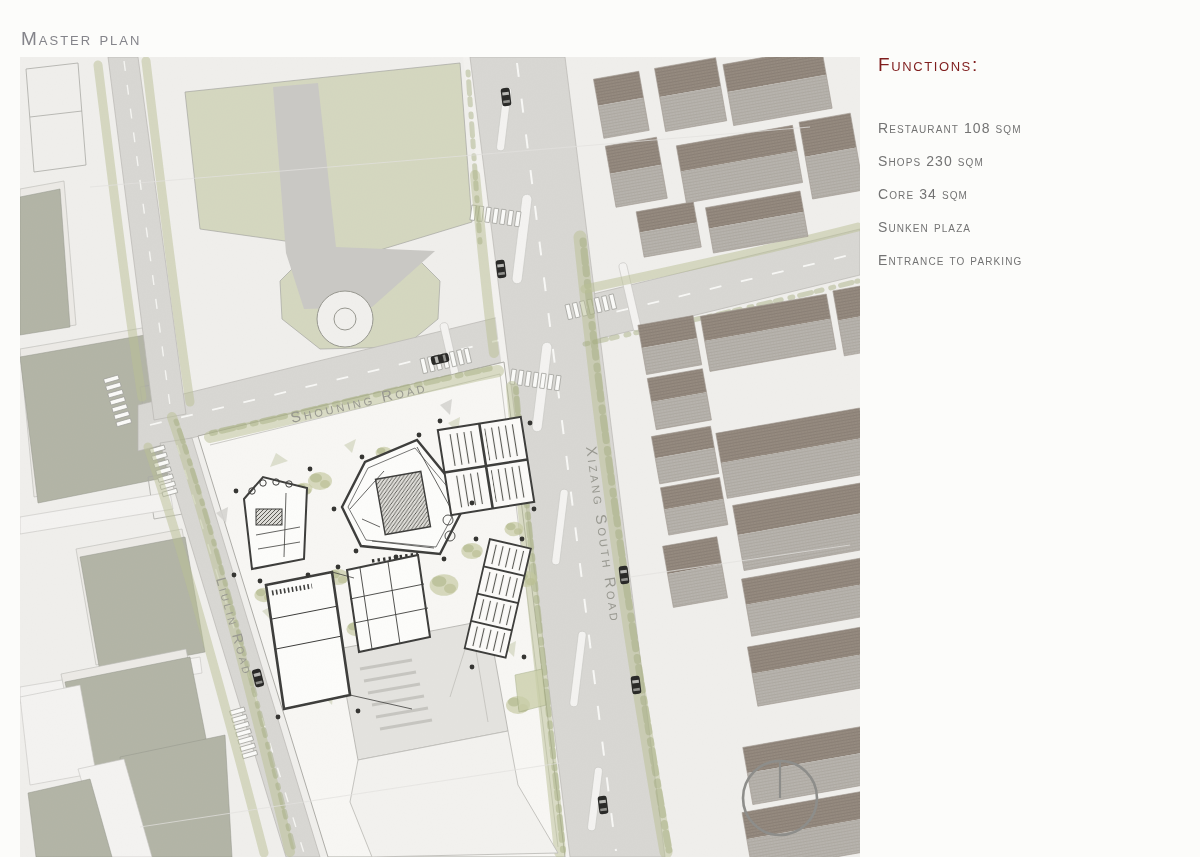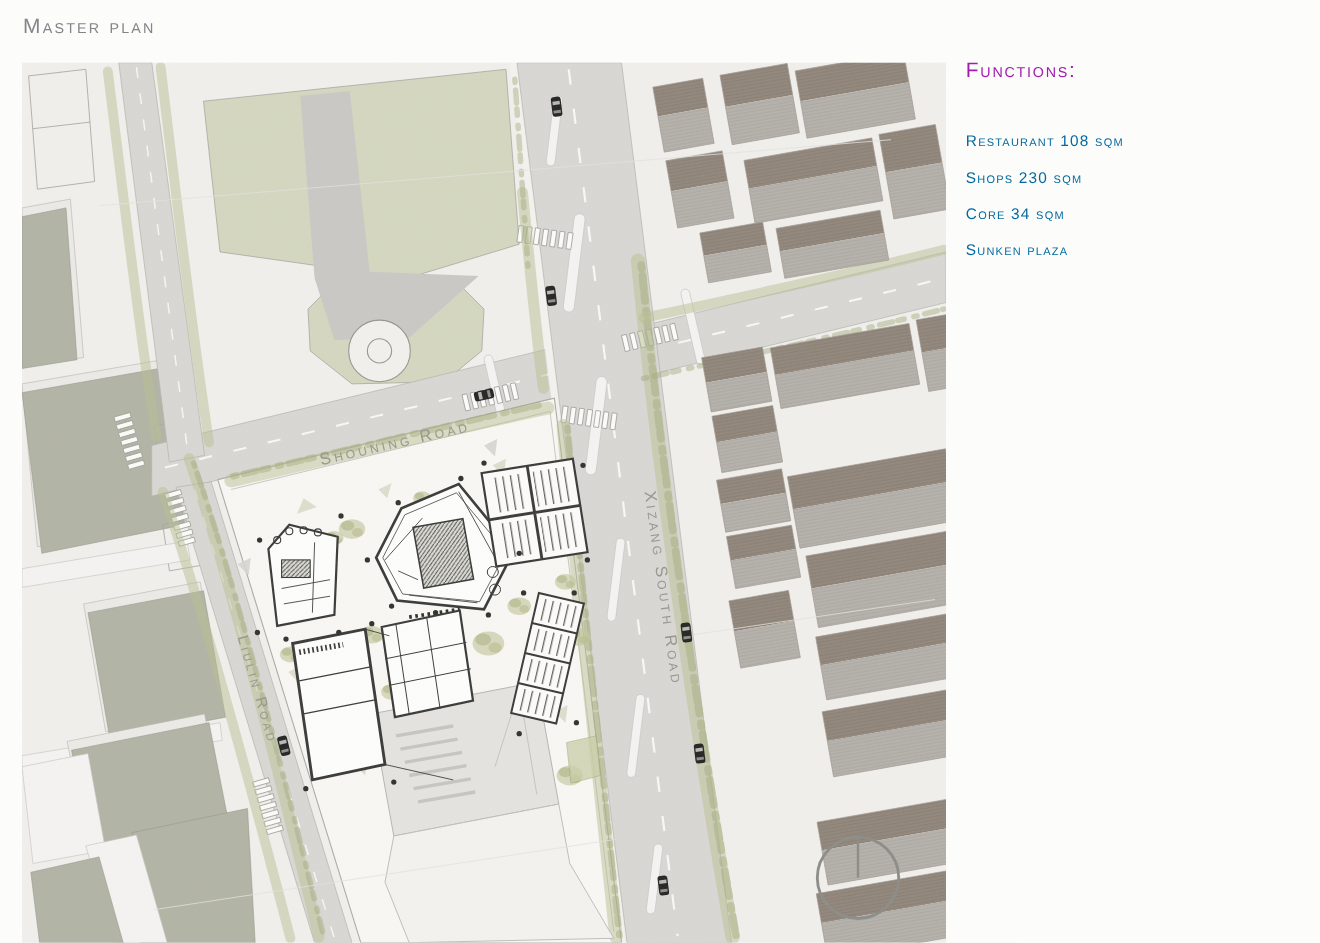--- a/index.html
+++ b/index.html
@@ -1,24 +1,24 @@
 <!DOCTYPE html>
 <html><head>
 <meta charset="utf-8">
 <style>
   html,body{margin:0;padding:0}
   body{width:1200px;height:857px;position:relative;overflow:hidden;
        background:#fcfcfa;font-family:"Liberation Sans",sans-serif}
-  #page-title{position:absolute;left:21px;top:14px;font-size:19px;font-weight:500;
+  #page-title{position:absolute;left:21px;top:28px;font-size:19px;font-weight:500;
        letter-spacing:2px;color:#84848a;font-variant:small-caps}
   #plan-wrap{position:absolute;left:20px;top:57px;width:840px;height:800px;background:#f0efec}
   #functions-panel{position:absolute;left:878px;top:54px;width:310px}
-  .fn-heading{font-size:19px;font-variant:small-caps;letter-spacing:1.6px;color:#a21caf;
+  .fn-heading{font-size:19px;font-variant:small-caps;letter-spacing:1.6px;color:#7f1d1d;
        font-weight:500;margin:0 0 44px 0}
-  .fn-item{font-size:14px;font-variant:small-caps;letter-spacing:1.1px;color:#0369a1;
+  .fn-item{font-size:14px;font-variant:small-caps;letter-spacing:1.1px;color:#737373;
        margin-bottom:17px;font-weight:400}
   svg text.lbl{font-family:"Liberation Sans",sans-serif;font-variant:small-caps;
        fill:#97978f;letter-spacing:3px}
   .rf-d{fill:url(#pd)} .rf-l{fill:url(#pl2)}
   .rf-o{fill:none;stroke:#a09890;stroke-width:.6}
   .rd{fill:#d8d7d3;stroke:#b7b6b1;stroke-width:.7}
   .wht{fill:#f4f3f1;stroke:#c6c5c1;stroke-width:.6}
   .gb{fill:#b2b4a5;stroke:#93948a;stroke-width:.5}
   .gbw{fill:#eceae6;stroke:#b9b8b3;stroke-width:.6}
   .lot{fill:none;stroke:#aaa9a4;stroke-width:.8}
@@ -419,13 +419,14 @@
   <path d="M70,130 L790,70 M120,770 L540,706 M610,520 L830,488" stroke="#e2e1dd" stroke-width=".9" opacity=".8" fill="none"></path>
 </svg>
 </div>
 
 <div id="functions-panel">
   <div class="fn-heading">Functions:</div>
   <div class="fn-item">Restaurant 108 sqm</div>
   <div class="fn-item">Shops 230 sqm</div>
   <div class="fn-item">Core 34 sqm</div>
   <div class="fn-item">Sunken plaza</div>
+  <div class="fn-item">Entrance to parking</div>
 </div>
 
 </body></html>

